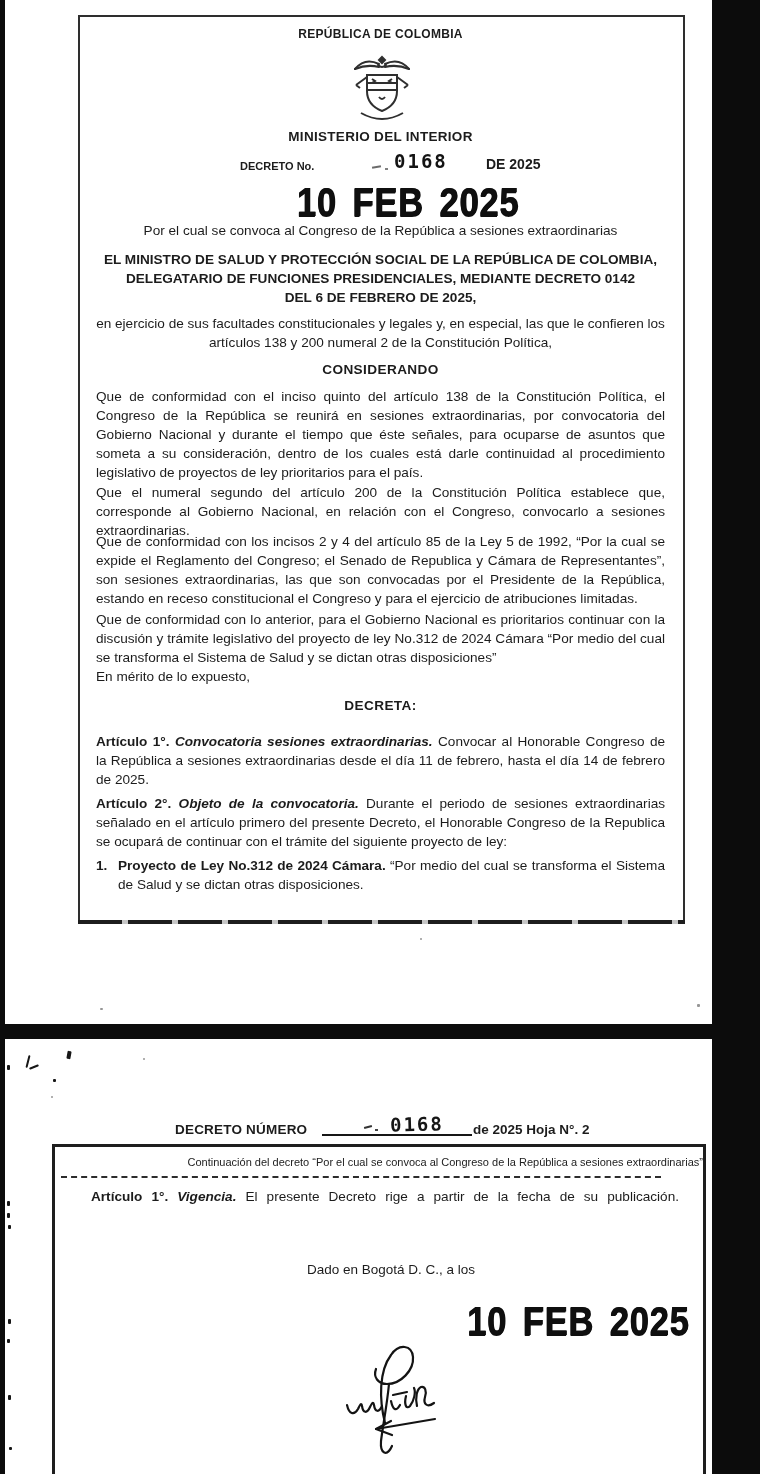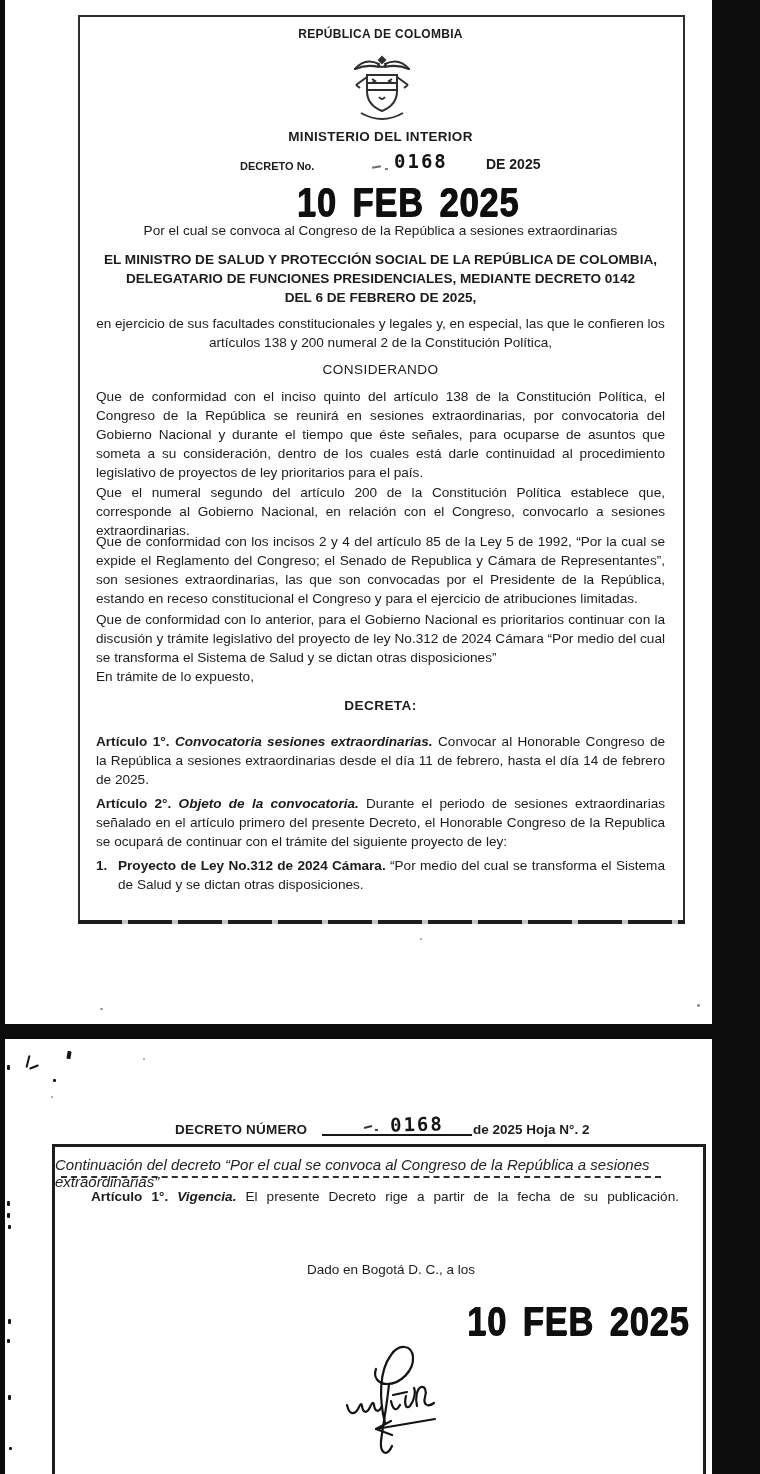--- a/index.html
+++ b/index.html
@@ -34,42 +34,42 @@
   .decree-number{position:absolute;left:298px;top:-3px;font-family:"DejaVu Sans Mono",monospace;
               font-weight:bold;font-size:19px;letter-spacing:2px;color:#141414;}
   .decree-year{position:absolute;left:390px;top:0;font-size:14px;font-weight:bold;}
   .stamp{font-weight:bold;color:#0f0f0f;white-space:nowrap;
          text-shadow:1px 0 0 currentColor,0 .5px 0 currentColor;}
   .stamp-big1{position:absolute;top:163px;left:50%;font-size:40px;letter-spacing:1px;word-spacing:6px;
          transform:translateX(-50%) translateX(26px) scaleX(.86);}
   .epigraph{top:204px;}
   .issuer{top:233px;font-weight:bold;}
   .powers{top:297px;}
-  .considerando{top:343px;font-weight:normal;letter-spacing:.4px;}
+  .considerando{top:343px;font-weight:bold;letter-spacing:.4px;}
   .p1{top:370px;} .p2{top:466px;} .p3{top:515px;} .p4{top:593px;}
   .merit{top:650px;}
   .decreta{top:679px;font-weight:bold;letter-spacing:.4px;}
   .art1{top:715px;} .art2{top:777px;}
   .item1{top:839px;padding-left:22px;box-sizing:border-box;}
   .item-num{position:absolute;left:0;top:0;font-weight:bold;}
 
   
   .p2head{position:absolute;left:170px;top:78px;width:440px;height:30px;}
   .p2head .lbl{position:absolute;left:0;top:5px;font-size:13.5px;font-weight:bold;letter-spacing:.2px;}
   .p2head .uline{position:absolute;left:147px;top:17px;width:150px;height:2px;background:#161616;}
   .p2head .marks{position:absolute;left:189px;top:7px;}
   .p2head .marks .m1{position:absolute;left:0;top:2px;width:8px;height:2px;background:#333;transform:rotate(-14deg);}
   .p2head .marks .m2{position:absolute;left:11px;top:5px;width:3px;height:2px;background:#444;}
   .p2head .num{position:absolute;left:215px;top:-4px;font-family:"DejaVu Sans Mono",monospace;
                font-weight:bold;font-size:19px;letter-spacing:2px;color:#161616;transform:rotate(-1.5deg);}
   .p2head .sfx{position:absolute;left:298px;top:5px;font-size:13.5px;font-weight:bold;}
 
   .frame2{position:absolute;left:47px;top:105px;width:654px;height:340px;
           border:3px solid #1e1e1e;border-bottom:none;box-sizing:border-box;}
-  .cont-line{position:absolute;left:0;right:0;top:9px;text-align:left;font-size:15px;color:#222;font-style:italic;}
+  .cont-line{position:absolute;left:0;right:0;top:9px;text-align:right;font-size:11px;color:#222;}
   .dot-rule{position:absolute;left:6px;width:600px;top:29px;border-top:2px dashed #2c2c2c;}
   .article3{position:absolute;left:36px;right:24px;top:40px;font-size:13.6px;line-height:19px;
             text-align:justify;text-align-last:justify;}
   .publish{position:absolute;left:0;right:0;top:112px;text-align:center;line-height:21px;
            font-size:13.5px;transform:translateX(12px);}
   .stamp-big2{position:absolute;left:412px;top:152px;font-size:40px;letter-spacing:1px;word-spacing:6px;
            transform:scaleX(.86);transform-origin:left center;}
   .signature{position:absolute;left:274px;top:192px;}
 
   
@@ -135,21 +135,21 @@
         <div>artículos 138 y 200 numeral 2 de la Constitución Política,</div>
       </div>
 
       <div class="blk ctr considerando">CONSIDERANDO</div>
 
       <div class="blk jst p1">Que de conformidad con el inciso quinto del artículo 138 de la Constitución Política, el Congreso de la República se reunirá en sesiones extraordinarias, por convocatoria del Gobierno Nacional y durante el tiempo que éste señales, para ocuparse de asuntos que someta a su consideración, dentro de los cuales está darle continuidad al procedimiento legislativo de proyectos de ley prioritarios para el país.</div>
       <div class="blk jst p2">Que el numeral segundo del artículo 200 de la Constitución Política establece que, corresponde al Gobierno Nacional, en relación con el Congreso, convocarlo a sesiones extraordinarias.</div>
       <div class="blk jst p3">Que de conformidad con los incisos 2 y 4 del artículo 85 de la Ley 5 de 1992, “Por la cual se expide el Reglamento del Congreso; el Senado de Republica y Cámara de Representantes”, son sesiones extraordinarias, las que son convocadas por el Presidente de la República, estando en receso constitucional el Congreso y para el ejercicio de atribuciones limitadas.</div>
       <div class="blk jst p4">Que de conformidad con lo anterior, para el Gobierno Nacional es prioritarios continuar con la discusión y trámite legislativo del proyecto de ley No.312 de 2024 Cámara “Por medio del cual se transforma el Sistema de Salud y se dictan otras disposiciones”</div>
 
-      <div class="blk merit">En trámite de lo expuesto,</div>
+      <div class="blk merit">En mérito de lo expuesto,</div>
 
       <div class="blk ctr decreta">DECRETA:</div>
 
       <div class="blk jst art1">
         <span class="b">Artículo 1°.</span>
         <span class="bi">Convocatoria sesiones extraordinarias.</span>
         <span>Convocar al Honorable Congreso de la República a sesiones extraordinarias desde el día 11 de febrero, hasta el día 14 de febrero de 2025.</span>
       </div>
 
       <div class="blk jst art2">

